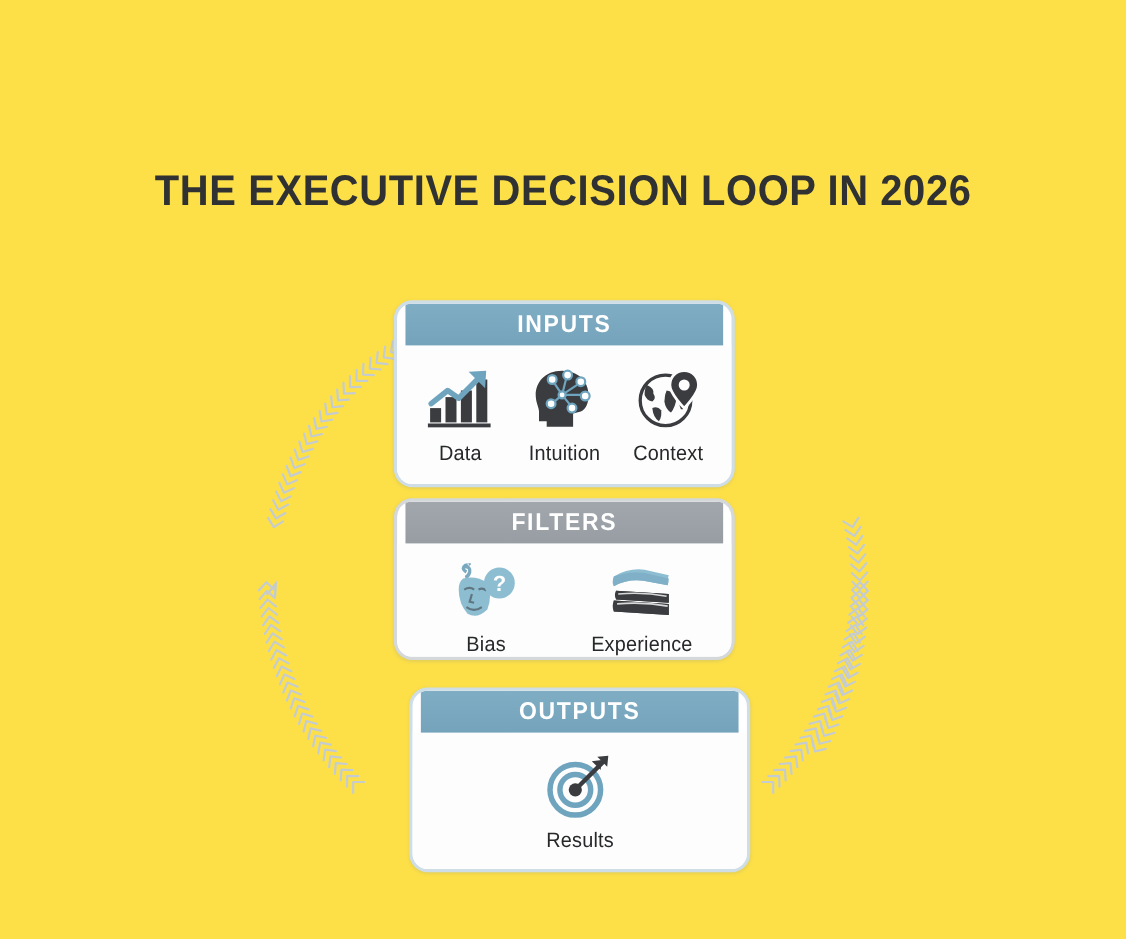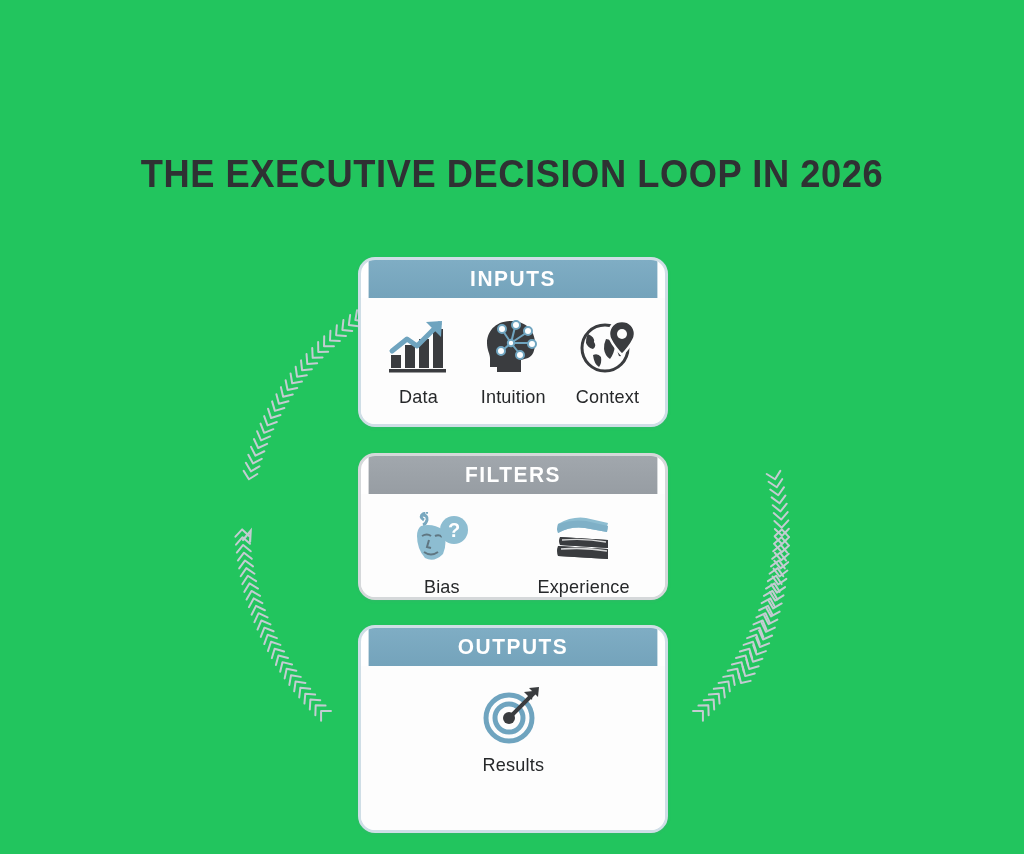--- a/index.html
+++ b/index.html
@@ -11,21 +11,21 @@
     width: 1024px;
     height: 854px;
     position: relative;
     overflow: hidden;
     font-family: "Liberation Sans", sans-serif;
   }
 
   #stage {
     position: absolute;
     inset: 0;
-    background: #22c55e;
+    background: #fde047;
   }
 
   
   .title {
     position: absolute;
     top: 152px;
     left: 0;
     width: 1024px;
     text-align: center;
     font-family: "Liberation Sans Narrow", "Liberation Sans", sans-serif;
@@ -53,23 +53,23 @@
     position: absolute;
     left: 358px;
     width: 310px;
     border-radius: 17px;
     background: #ffffff;
     border: 3px solid #cfdee6;
     box-sizing: border-box;
     overflow: hidden;
     box-shadow: 0 1px 3px rgba(120,140,150,0.18);
   }
-  .card.inputs  { top: 257px; height: 170px; border-color: #cfdee6; }
+  .card.inputs  { top: 273px; height: 170px; border-color: #cfdee6; }
   .card.filters { top: 453px; height: 147px; border-color: #d5d8da; }
-  .card.outputs { top: 625px; height: 208px; border-color: #cfdee6; }
+  .card.outputs { top: 625px; height: 168px; border-color: #cfdee6; margin-left: 14px; }
 
   .card-header {
     height: 38px;
     line-height: 38px;
     text-align: center;
     color: #ffffff;
     font-family: "Liberation Sans Narrow", "Liberation Sans", sans-serif;
     font-size: 22px;
     font-weight: bold;
     letter-spacing: 1.6px;

